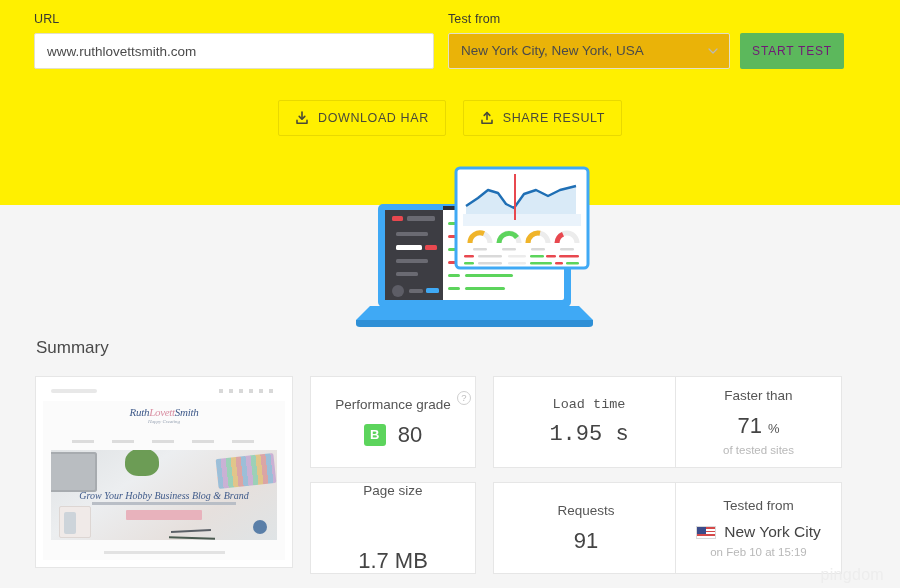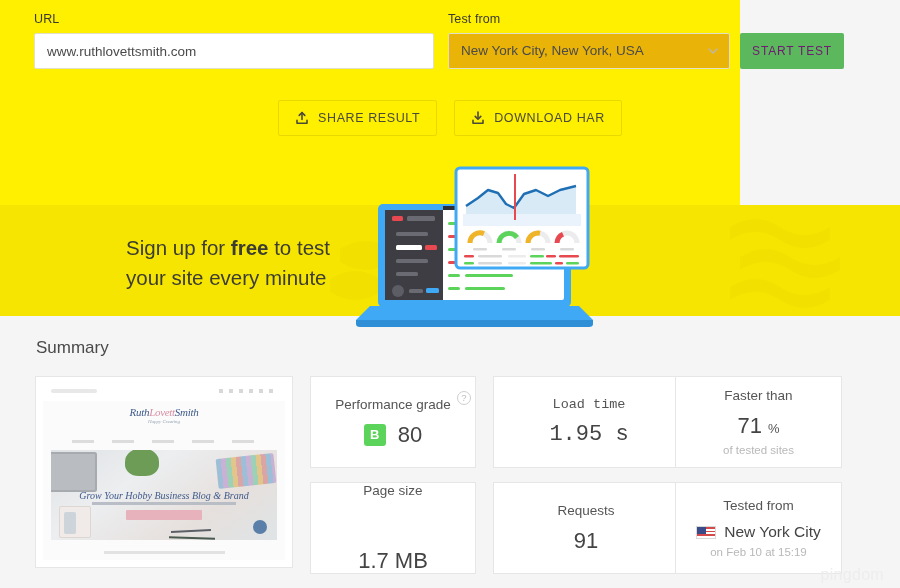--- a/index.html
+++ b/index.html
@@ -8,21 +8,21 @@
     overflow: hidden;
     font-family: "Liberation Sans", sans-serif;
     background: #f5f5f5;
     color: #333;
   }
   #app { position: relative; width: 900px; height: 588px; }
 
   
   .header {
     position: absolute; left: 0; top: 0;
-    width: 740px; height: 205px;
+    width: 900px; height: 205px;
     background: #fff000;
   }
   .field-label {
     position: absolute;
     font-size: 12.5px;
     color: #3a3a32;
     letter-spacing: .1px;
   }
   .url-label  { left: 34px; top: 12px; }
   .loc-label  { left: 448px; top: 12px; }
@@ -286,61 +286,41 @@
         </svg>
       </span>
     </div>
 
     <button class="btn-start">START TEST</button>
 
     <div class="ghost-row">
       <button class="ghost-btn">
         <span>
           <svg width="14" height="14" viewBox="0 0 14 14">
+            <path d="M7 1 L7 7.6" stroke="#4a4a38" stroke-width="1.6" stroke-linecap="round"></path>
+            <path d="M4.2 5.4 L7 8.2 L9.8 5.4" fill="none" stroke="#4a4a38" stroke-width="1.6" stroke-linecap="round" stroke-linejoin="round"></path>
+            <path d="M2 9.4 L2 12.2 L12 12.2 L12 9.4" fill="none" stroke="#4a4a38" stroke-width="1.6" stroke-linecap="round" stroke-linejoin="round"></path>
+          </svg>
+        </span>
+        <span>DOWNLOAD HAR</span>
+      </button>
+
+      <button class="ghost-btn">
+        <span>
+          <svg width="14" height="14" viewBox="0 0 14 14">
             <path d="M7 8.4 L7 1.6" stroke="#4a4a38" stroke-width="1.6" stroke-linecap="round"></path>
             <path d="M4.2 4.4 L7 1.6 L9.8 4.4" fill="none" stroke="#4a4a38" stroke-width="1.6" stroke-linecap="round" stroke-linejoin="round"></path>
             <path d="M2 9.4 L2 12.2 L12 12.2 L12 9.4" fill="none" stroke="#4a4a38" stroke-width="1.6" stroke-linecap="round" stroke-linejoin="round"></path>
           </svg>
         </span>
         <span>SHARE RESULT</span>
       </button>
-
-      <button class="ghost-btn">
-        <span>
-          <svg width="14" height="14" viewBox="0 0 14 14">
-            <path d="M7 1 L7 7.6" stroke="#4a4a38" stroke-width="1.6" stroke-linecap="round"></path>
-            <path d="M4.2 5.4 L7 8.2 L9.8 5.4" fill="none" stroke="#4a4a38" stroke-width="1.6" stroke-linecap="round" stroke-linejoin="round"></path>
-            <path d="M2 9.4 L2 12.2 L12 12.2 L12 9.4" fill="none" stroke="#4a4a38" stroke-width="1.6" stroke-linecap="round" stroke-linejoin="round"></path>
-          </svg>
-        </span>
-        <span>DOWNLOAD HAR</span>
-      </button>
     </div>
   </div>
 
-  <div class="banner">
-    <div class="banner-squiggle">
-      <svg width="520" height="105" viewBox="0 0 520 105">
-        <g fill="#f0dd00">
-          <path d="M10 36 q26 -16 50 0 q24 16 50 0 q26 -16 50 0 l0 13 q-24 16 -50 0
-                   q-26 -16 -50 0 q-24 16 -50 0 z"></path>
-          <path d="M0 66 q26 -16 50 0 q24 16 50 0 q26 -16 50 0 l0 13 q-24 16 -50 0
-                   q-26 -16 -50 0 q-24 16 -50 0 z"></path>
-          <path d="M400 14 q26 -16 50 0 q24 16 50 0 l0 13 q-26 16 -50 0 q-24 -16 -50 0 z"></path>
-          <path d="M410 44 q26 -16 50 0 q24 16 50 0 l0 13 q-26 16 -50 0 q-24 -16 -50 0 z"></path>
-          <path d="M400 74 q26 -16 50 0 q24 16 50 0 l0 13 q-26 16 -50 0 q-24 -16 -50 0 z"></path>
-        </g>
-      </svg>
-    </div>
-
-    <div class="banner-text">
-      <span>Sign up for </span><b>free</b><span> to test</span><br>
-      <span>your site every minute</span>
-    </div>
-  </div>
 
   <div class="laptop">
     <svg width="245" height="170" viewBox="0 0 245 170">
 
       <path d="M18 146 L227 146 L241 160 L4 160 Z" fill="#3fa9f5"></path>
       <path d="M4 160 L241 160 L241 164 Q241 167 237 167 L8 167 Q4 167 4 164 Z" fill="#2e8fd6"></path>
 
       <rect x="26" y="44" width="193" height="103" rx="5" fill="#3fa9f5"></rect>
       <rect x="33" y="50" width="179" height="90" rx="2" fill="#ffffff"></rect>
 

